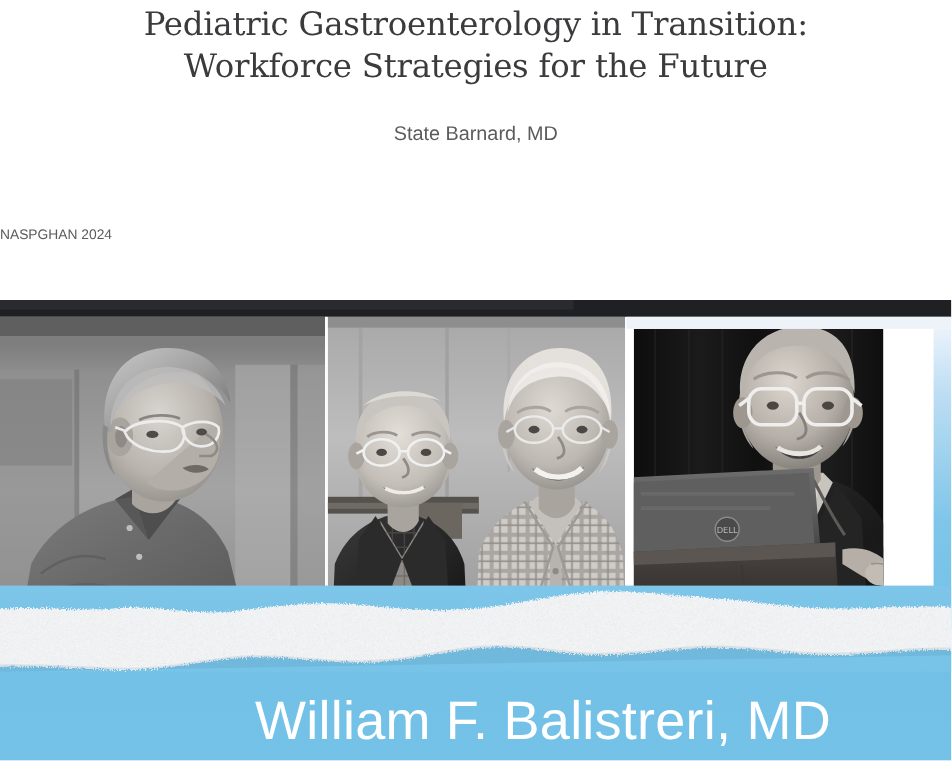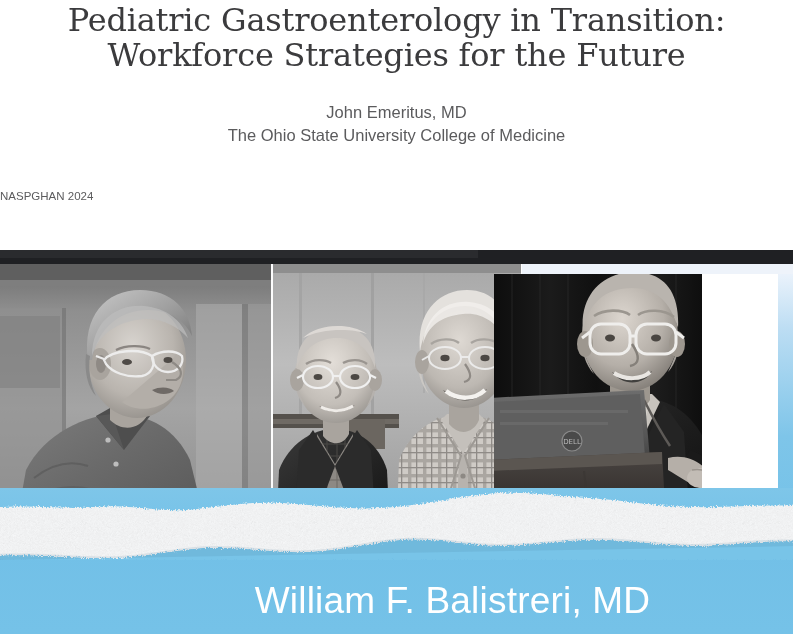--- a/index.html
+++ b/index.html
@@ -25,21 +25,21 @@
     height: 250px;
     background: #ffffff;
   }
   .title {
     position: absolute;
     left: 0;
     top: 3px;
     width: 793px;
     text-align: center;
     font-family: "DejaVu Serif", "Liberation Serif", serif;
-    font-size: 32px;
+    font-size: 27px;
     line-height: 35px;
     letter-spacing: -0.2px;
     color: #3b3b3d;
     font-weight: 400;
   }
   .title .ln { display: block; white-space: nowrap; }
 
   .byline {
     position: absolute;
     left: 0;
@@ -88,21 +88,21 @@
 
   .panel {
     position: absolute;
     top: 14px;
     overflow: hidden;
   }
   .panel svg { display: block; }
 
   #panel-1 { left: 0px;   width: 271px; height: 262px; }
   #panel-2 { left: 273px; width: 248px; height: 250px; }
-  #panel-3 { left: 494px; width: 208px; height: 250px; }
+  #panel-3 { left: 528px; width: 208px; height: 250px; }
   .panel-3-topband {
     position: absolute;
     left: 522px; top: 14px;
     width: 271px; height: 10px;
     background: #eef3fa;
   }
   .right-blue-strip {
     position: absolute;
     left: 778px; top: 24px;
     width: 15px; height: 250px;
@@ -126,42 +126,41 @@
   .torn svg { display: block; }
 
   .presenter-name {
     position: absolute;
     left: 0; top: 580px;
     width: 793px;
     text-align: center;
     padding-left: 112px;
     box-sizing: border-box;
     font-family: "Liberation Sans", sans-serif;
-    font-size: 37px;
+    font-size: 45px;
     font-weight: 400;
     color: #ffffff;
     letter-spacing: 0.2px;
     line-height: 42px;
   }
 </style>
 </head>
 <body>
 
 <div id="slide">
 
   <div class="text-area">
 
     <div class="title">
       <span class="ln">Pediatric Gastroenterology in Transition:</span>
       <span class="ln">Workforce Strategies for the Future</span>
     </div>
 
     <div class="byline">
-      <span class="ln">John Emeritus, MD</span>
-      <span class="ln">The Ohio State University College of Medicine</span>
+      <span class="ln">State Barnard, MD</span>
     </div>
 
     <div class="conference">NASPGHAN 2024</div>
   </div>
 
   <div class="photo-band">
 
     <div class="dark-bar">
       <div class="dark-bar-seg"></div>
     </div>

